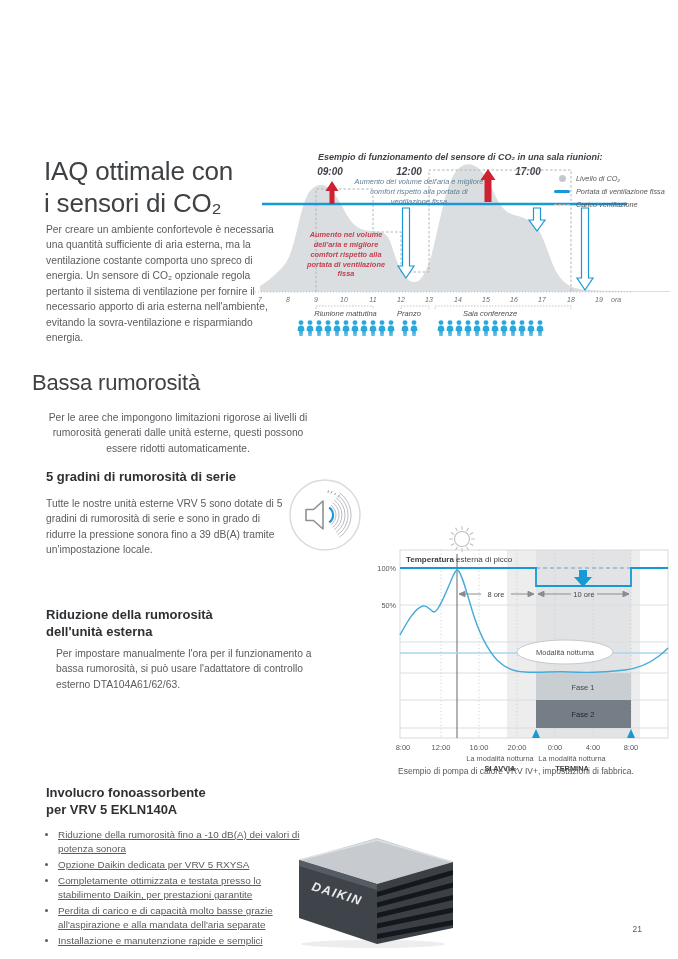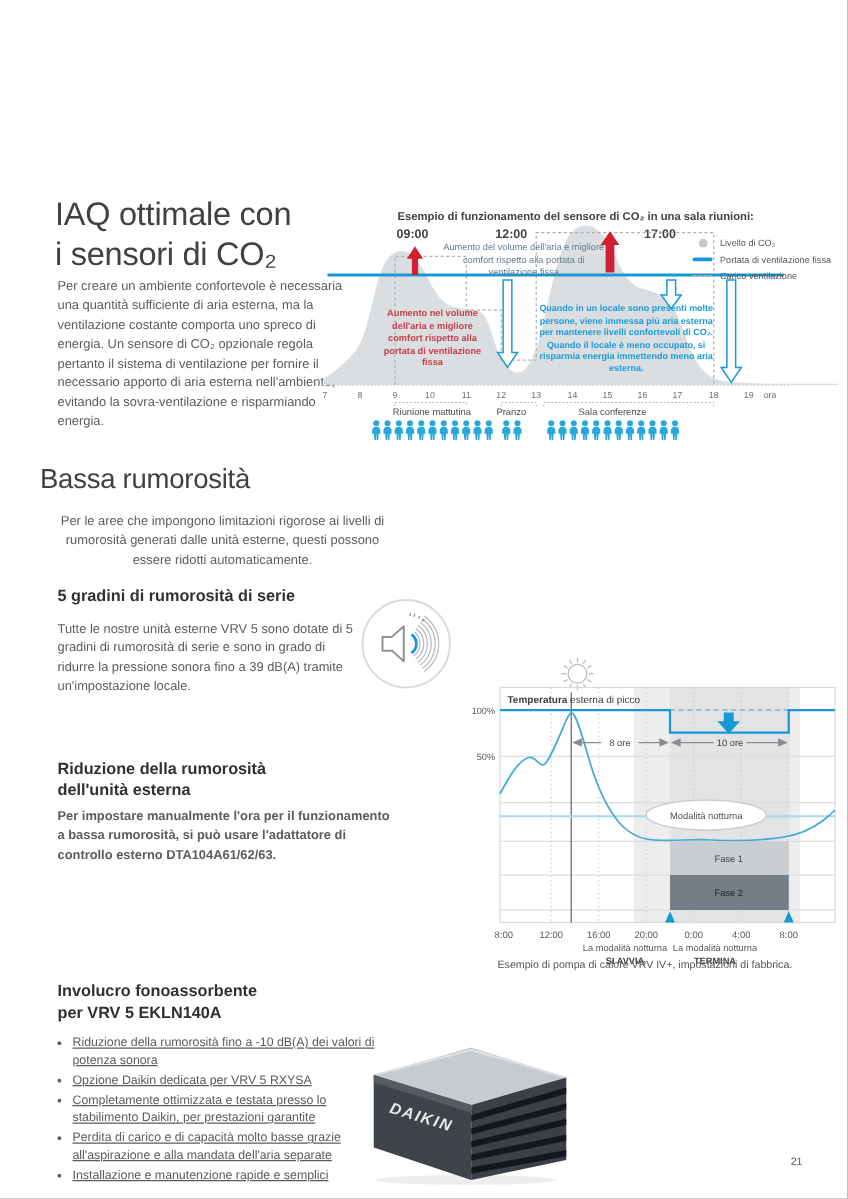--- a/index.html
+++ b/index.html
@@ -12,28 +12,28 @@
   
   .h1{left:44px;top:156px;font-size:26px;line-height:1.22;color:#3e4245;font-weight:400;letter-spacing:-0.2px;}
   .h2{left:32px;top:370px;font-size:22px;color:#3e4245;font-weight:400;letter-spacing:-0.2px;}
   .body-text{font-size:10.3px;line-height:1.5;color:#595c5f;}
   .p1{left:46px;top:222px;width:242px;}
   .p2{left:46px;top:410px;width:264px;text-align:center;}
   .sub{font-size:13px;font-weight:700;color:#2e3134;line-height:1.32;}
   .steps-title{left:46px;top:468px;}
   .steps-body{left:46px;top:496px;width:238px;}
   .red-title{left:46px;top:606px;}
-  .red-body{left:46px;top:646px;width:272px;font-weight:bold;}
+  .red-body{left:56px;top:646px;width:272px;}
   .enc-title{left:46px;top:784px;}
   .bullets{left:46px;top:828px;width:252px;margin:0;padding:0 0 0 12px;font-size:9.9px;line-height:1.42;color:#595c5f;}
   .bullets li{margin-bottom:2px;text-decoration:underline;}
   .pagenum{left:612px;top:924px;width:30px;text-align:right;font-size:8.5px;color:#595c5f;}
 
   
-  .co2{left:255px;top:166px;width:422px;height:198px;}
+  .co2{left:255px;top:150px;width:422px;height:198px;font-style:italic;}
   .co2-title{left:63px;top:2px;width:330px;font-size:9px;font-weight:700;color:#3f4348;}
   .time{top:16px;font-size:10px;font-weight:700;color:#3f4348;transform:translateX(-50%);}
   .ann{position:absolute;text-align:center;line-height:1.33;}
   .ann-top{left:95px;top:27px;width:138px;font-size:7.4px;color:#5e7f93;}
   .ann-red{left:44px;top:80px;width:94px;font-size:7.4px;font-weight:700;color:#c5404e;}
   .ann-blue{left:175px;top:76px;width:142px;font-size:7.2px;font-weight:700;color:#1a9cd8;}
   .legend1{left:299px;top:24px;font-size:7.3px;color:#55585b;}
   .legend1 .row{display:flex;align-items:center;margin-bottom:4px;}
   .legend1 .sw{width:16px;margin-right:6px;display:flex;justify-content:center;}
   .dot{width:7px;height:7px;border-radius:50%;background:#c6c9cb;}
@@ -115,21 +115,20 @@
         <text x="259" y="152">16</text>
         <text x="287" y="152">17</text>
         <text x="316" y="152">18</text>
         <text x="344" y="152">19</text>
         <text x="356" y="152" text-anchor="start">ora</text>
       </g>
     </svg>
 
     <div class="ann ann-top">Aumento del volume dell'aria e migliore comfort rispetto alla portata di ventilazione fissa</div>
     <div class="ann ann-red">Aumento nel volume dell'aria e migliore comfort rispetto alla portata di ventilazione fissa</div>
-    <div class="ann ann-blue">Quando in un locale sono presenti molte persone, viene immessa più aria esterna per mantenere livelli confortevoli di CO₂. Quando il locale è meno occupato, si risparmia energia immettendo meno aria esterna.</div>
 
     <div class="abs legend1">
       <div class="row">
         <span class="sw">
             <span class="dot"></span>
           </span>
         <span>Livello di CO₂</span>
       </div>
       <div class="row">
         <span class="sw">

